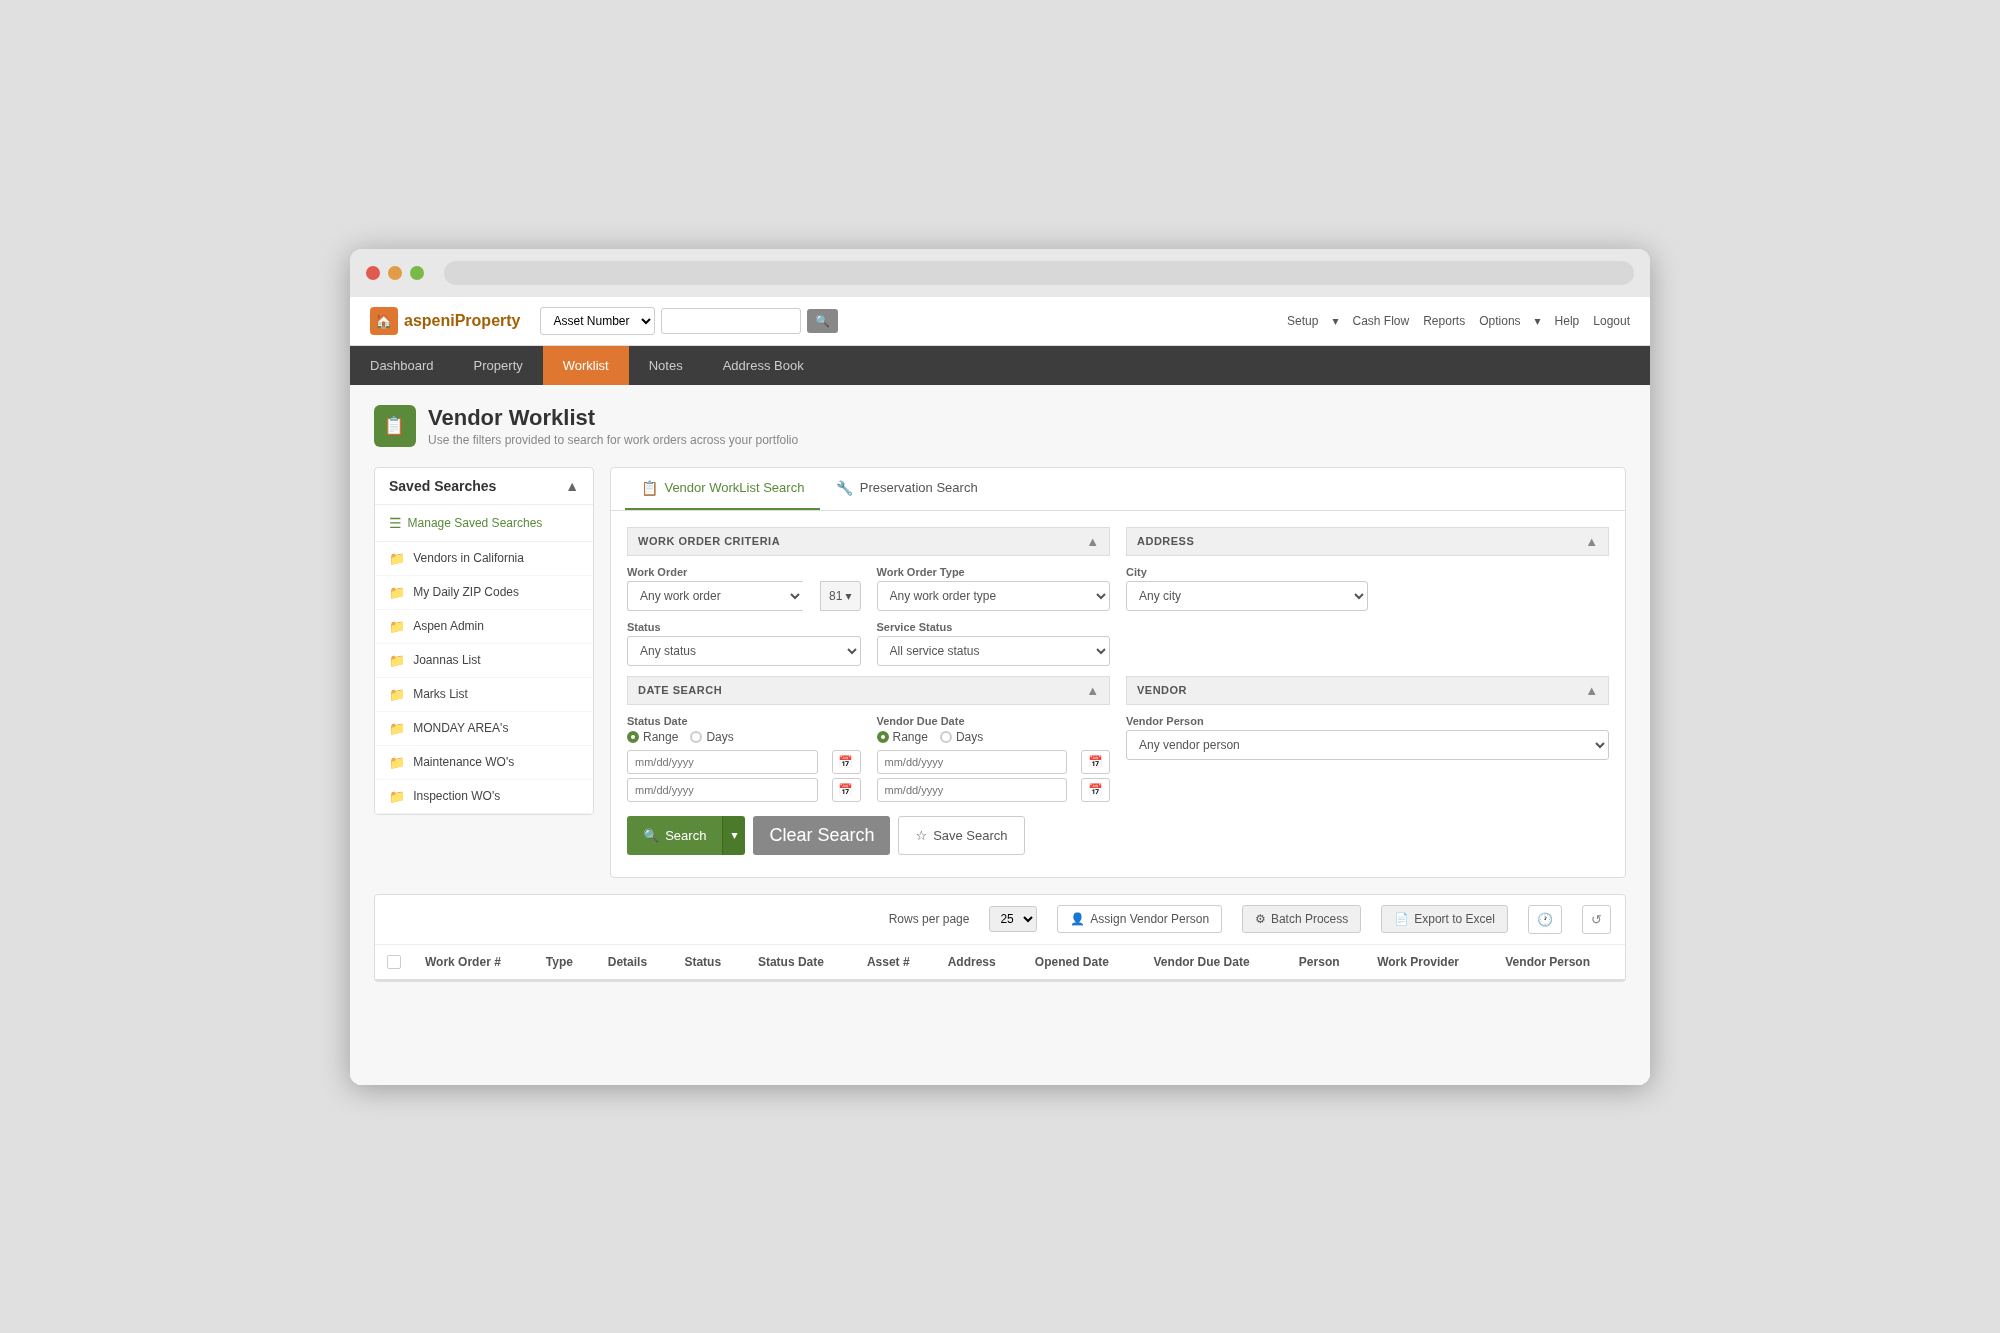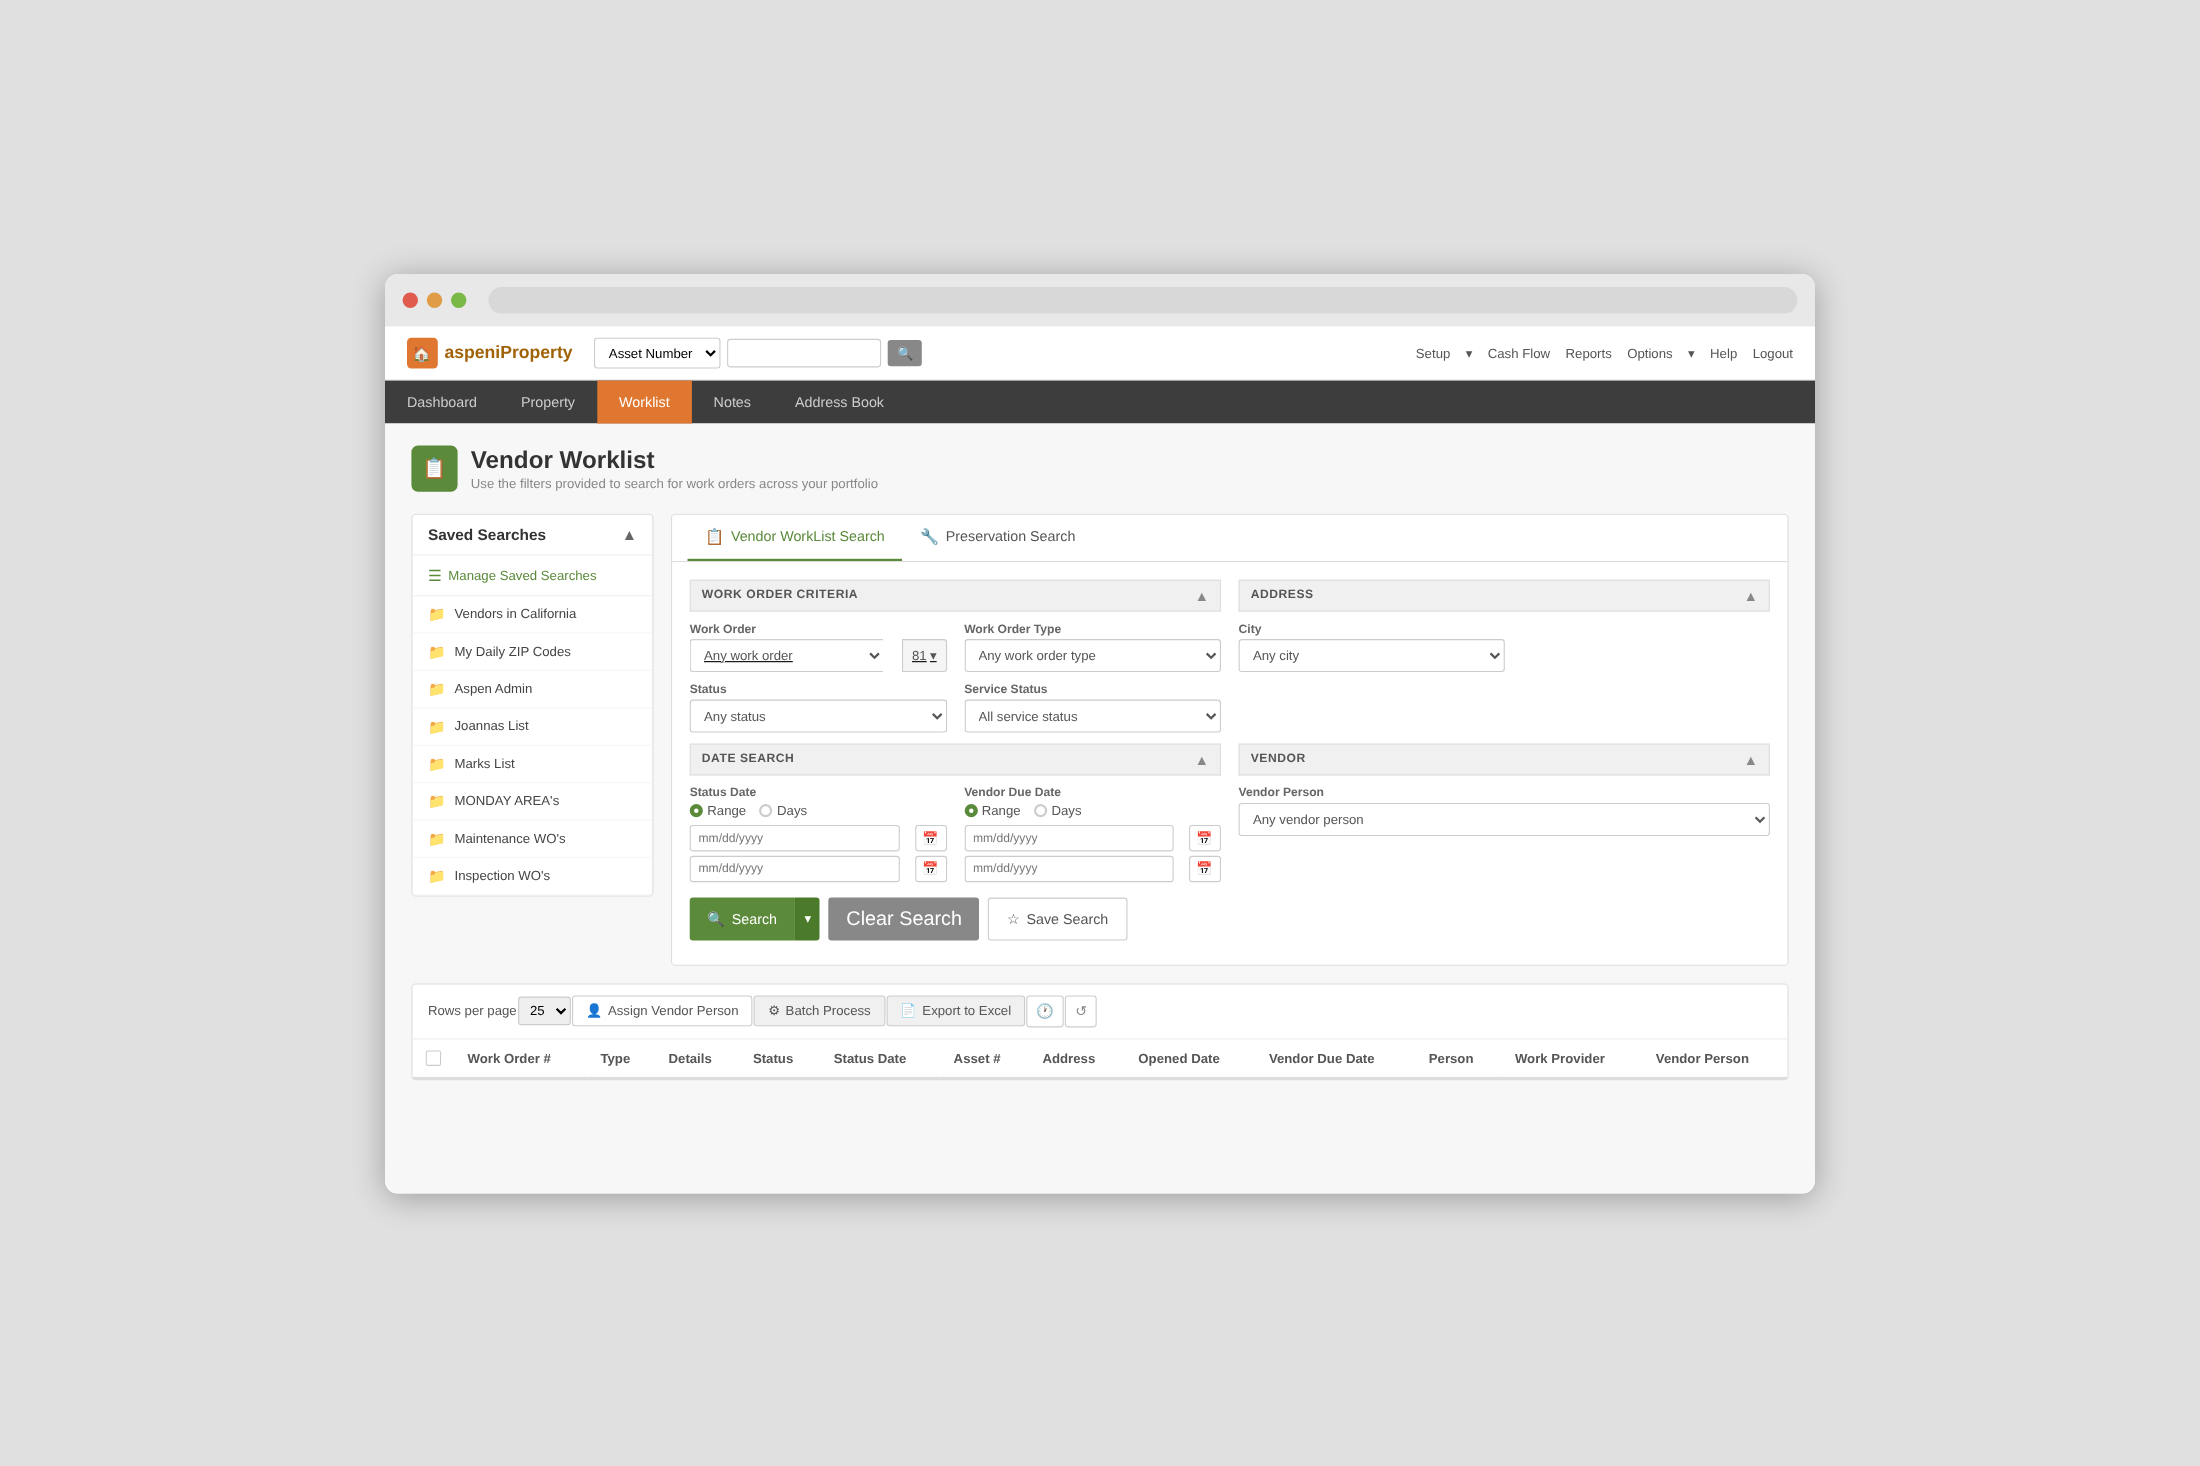--- a/index.html
+++ b/index.html
@@ -295,21 +295,20 @@
       border: 1px solid #ccc;
       border-radius: 3px;
       padding: 6px 8px;
       font-size: 12px;
       background: white;
       color: #555;
     }
     .work-order-select-group {
       display: flex;
       gap: 17px;
-      text-decoration: underline;
     }
     .work-order-select-group select {
       flex: 1;
       border-right: none;
       border-radius: 3px 0 0 3px;
     }
     .work-order-num-box {
       border: 1px solid #ccc;
       border-radius: 0 3px 3px 0;
       padding: 6px 8px;
@@ -435,22 +434,23 @@
     .results-area {
       background: white;
       border: 1px solid #ddd;
       border-radius: 4px;
       margin-top: 16px;
     }
     .results-toolbar {
       padding: 10px 14px;
       display: flex;
       align-items: center;
-      gap: 1px;
+      gap: 20px;
       border-bottom: 1px solid #eee;
+      justify-content: flex-end;
     }
     .rows-per-page-label {
       font-size: 12px;
       color: #555;
     }
     .rows-select {
       border: 1px solid #ccc;
       border-radius: 3px;
       padding: 4px 6px;
       font-size: 12px;

